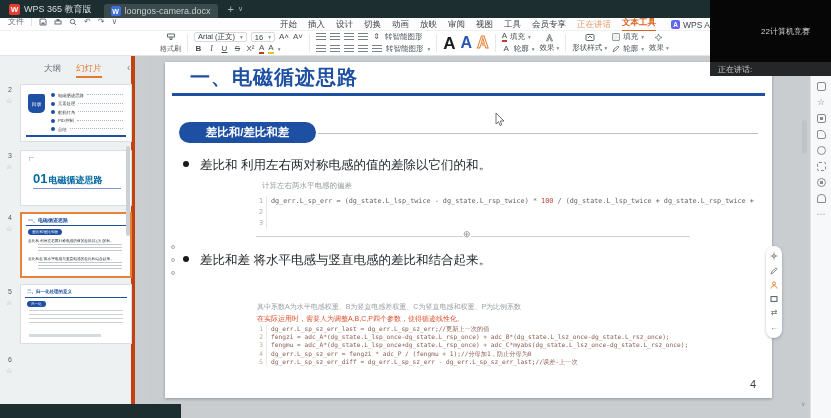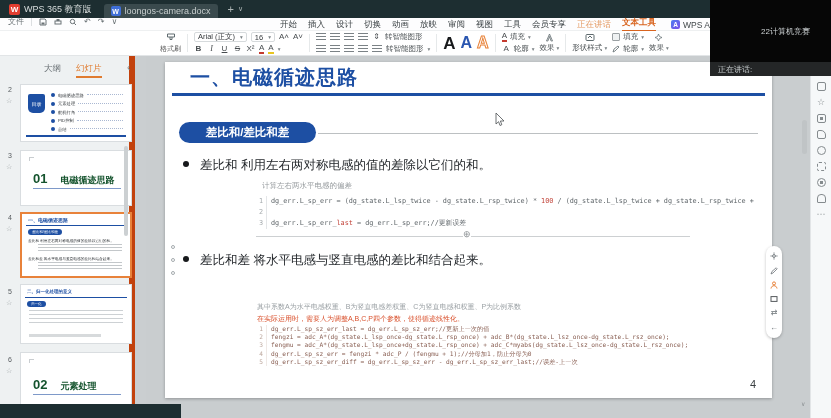--- a/index.html
+++ b/index.html
@@ -53,40 +53,40 @@
   .bigA.k{font-size:17px;color:#17191b}
   .bigA.bl{font-size:16px;color:#2a56b0}
   .bigA.or{font-size:16px;color:#fff;-webkit-text-stroke:1px #e8833a}
   .stk{display:flex;flex-direction:column;gap:2px}
   .stk .row{display:flex;align-items:center;gap:3px;font-size:7.5px;color:#4a5053;white-space:nowrap}
   .twol{display:flex;flex-direction:column;align-items:center;gap:1px;font-size:7.5px;color:#4a5053;white-space:nowrap}
   .swatch{width:8px;height:8px;border:1px solid #9aa0a3;border-radius:1px;background:#eef1f2}
   .caret{font-size:5.5px;color:#7c8386}
 
   
-  .sidebar{position:absolute;left:0;top:56px;width:135px;height:362px;background:#eef1f2;border-right:6px solid #c2410c}
+  .sidebar{position:absolute;left:0;top:56px;width:135px;height:362px;background:#eef1f2;border-right:4px solid #c2410c}
   .sbhead{position:absolute;left:0;top:4px;width:145px;height:18px;font-size:8.5px}
   .sbtab1{position:absolute;left:44px;top:3px;color:#6b7276}
   .sbtab2{position:absolute;left:76px;top:3px;color:#e07b2f;border-bottom:2px solid #e07b2f;padding-bottom:1px}
   .sbcollapse{position:absolute;left:127px;top:2px;color:#7b8285;font-size:10px}
   .snum{position:absolute;left:8px;font-size:7px;color:#565b5e}
   .sstar{position:absolute;left:6px;font-size:7px;color:#9aa0a3}
   .thumb{position:absolute;left:20px;width:112px;background:#fff;border:1px solid #d9dde0;overflow:hidden}
   .thumb.sel4{border:2px solid #e8823a}
   .sbscroll{position:absolute;right:1px;top:90px;width:4px;height:90px;background:#ccd0d2;border-radius:2px}
   
   .tocbadge{position:absolute;left:7px;top:9px;width:17px;height:19px;background:#1d4fa3;border-radius:2px 2px 5px 5px;color:#fff;font-size:5px;display:flex;align-items:center;justify-content:center}
   .tocitems{position:absolute;left:30px;top:6px;right:8px}
   .tocit{display:flex;align-items:center;gap:3px;height:8.5px}
   .tocdot{width:4px;height:4px;border-radius:50%;background:#1d4fa3;flex:none}
   .toctx{font-size:4.3px;color:#33383c;white-space:nowrap}
   .toclead{flex:1;border-bottom:1px dotted #aab8d2;height:1px;margin-bottom:1px}
   .tbotline{position:absolute;left:5px;right:5px;bottom:4px;height:2px;background:#1d4fa3}
   
-  .secrow{position:absolute;left:12px;top:20px;display:flex;align-items:baseline;gap:13px;color:#14532d;font-weight:bold}
+  .secrow{position:absolute;left:12px;top:20px;display:flex;align-items:baseline;gap:1px;color:#0369a1;font-weight:bold}
   .secnum{font-size:13px}
   .seclab{font-size:9px}
   .secline{position:absolute;left:12px;right:10px;top:37px;height:1px;background:#7e99c9}
   .seccorner{position:absolute;left:8px;top:6px;width:5px;height:4px;border:1px solid #c9cdd0;border-right:none;border-bottom:none}
   
   .t4title{position:absolute;left:6px;top:3px;font-size:5px;font-weight:bold;color:#1d4fa3;white-space:nowrap}
   .t4line{position:absolute;left:4px;right:4px;top:11px;height:1px;background:#1d4fa3}
   .t4badge{position:absolute;left:6px;top:15px;background:#1d4fa3;color:#fff;font-size:3.6px;border-radius:4px;padding:1px 4px;white-space:nowrap}
   .t4b{position:absolute;left:6px;right:4px;font-size:3.7px;color:#2b2f33;white-space:nowrap;overflow:hidden}
   .t4code{position:absolute;left:16px;right:8px;height:8px;background:repeating-linear-gradient(to bottom,#c3c7ca 0 1px,transparent 1px 3px)}
@@ -414,28 +414,20 @@
     <div class="thumb" style="top:228px;height:60px">
       <div class="t5title">二、归一化处理的意义</div>
       <div class="t5line"></div>
       <span class="t5pill">归一化</span>
       <div class="t5tx" style="top:25px"></div>
       <div class="t5foot"></div>
     </div>
 
     <span class="snum" style="top:300px">6</span>
     <span class="sstar" style="top:311px">☆</span>
-    <div class="thumb" style="top:296px;height:62px">
-      <span class="seccorner"></span>
-      <div class="secrow" style="top:24px">
-        <span class="secnum">02</span>
-        <span class="seclab">元素处理</span>
-      </div>
-      <div class="secline" style="top:41px"></div>
-    </div>
 
     <div class="sbscroll"></div>
   </div>
 
   <div class="canvas">
     <div class="slide">
       <div class="stitle">一、电磁循迹思路</div>
       <div class="sline"></div>
       <div class="sbadge">差比和/差比和差</div>
       <div class="sleader"></div>
@@ -449,21 +441,20 @@
       <div class="codeblk c1" style="top:134px">
         <div class="cl">
           <span class="ln">1</span>
           <span class="ct"><span>dg_err.L_sp_err = (dg_state.L_lsp_twice - dg_state.L_rsp_twice) * </span><span class="em">100</span><span> / (dg_state.L_lsp_twice + dg_state.L_rsp_twice +</span></span>
         </div>
         <div class="cl">
           <span class="ln">2</span>
         </div>
         <div class="cl">
           <span class="ln">3</span>
-          <span class="ct"><span>dg_err.L_sp_err_</span><span class="em">last</span><span> = dg_err.L_sp_err;//更新误差</span></span>
         </div>
       </div>
 
       <div class="srule"></div>
       <span class="shandle">⊕</span>
       <span class="hcircle" style="left:6px;top:183px"></span>
       <span class="hcircle" style="left:6px;top:196px"></span>
       <span class="hcircle" style="left:6px;top:209px"></span>
 
       <div class="bullet" style="top:190px">

